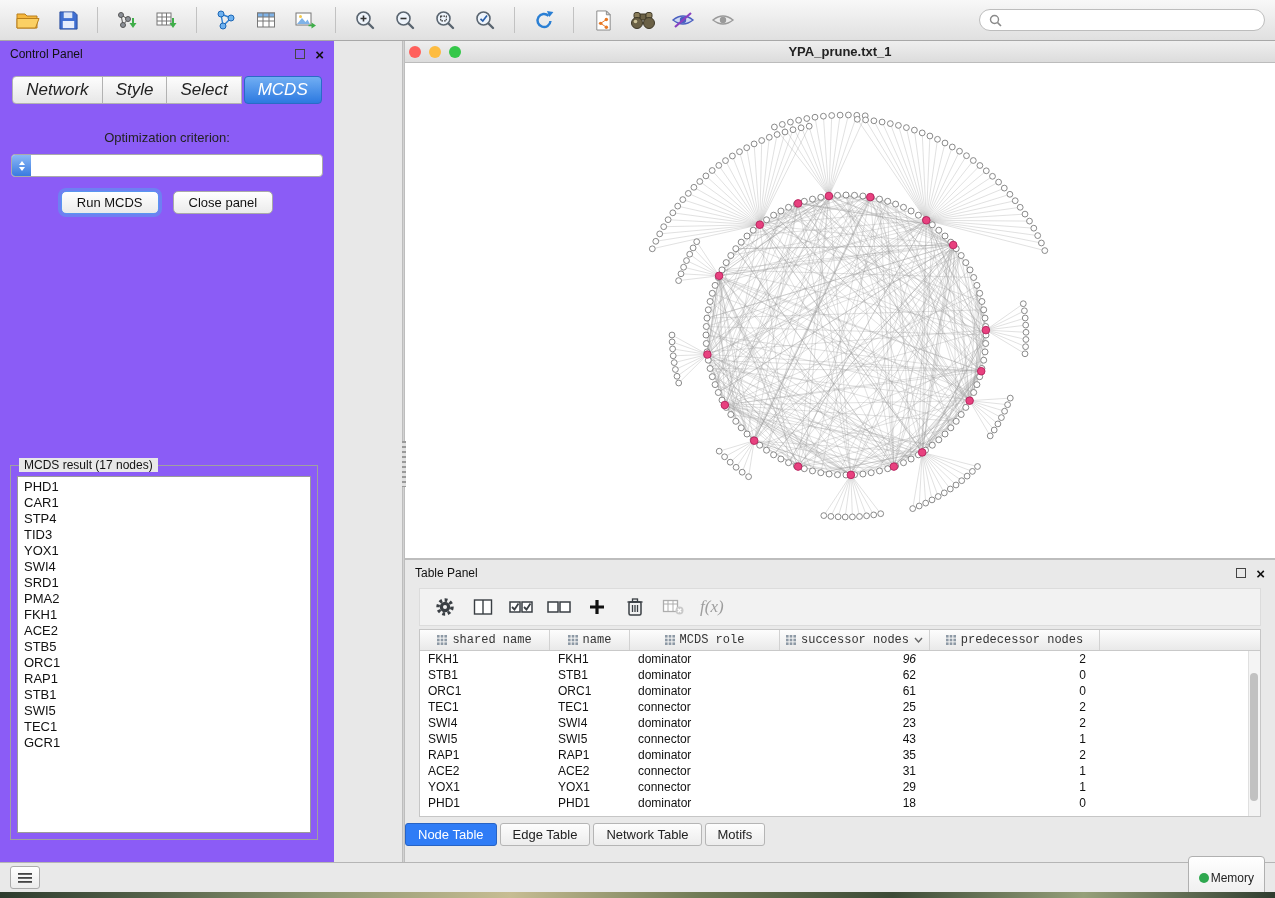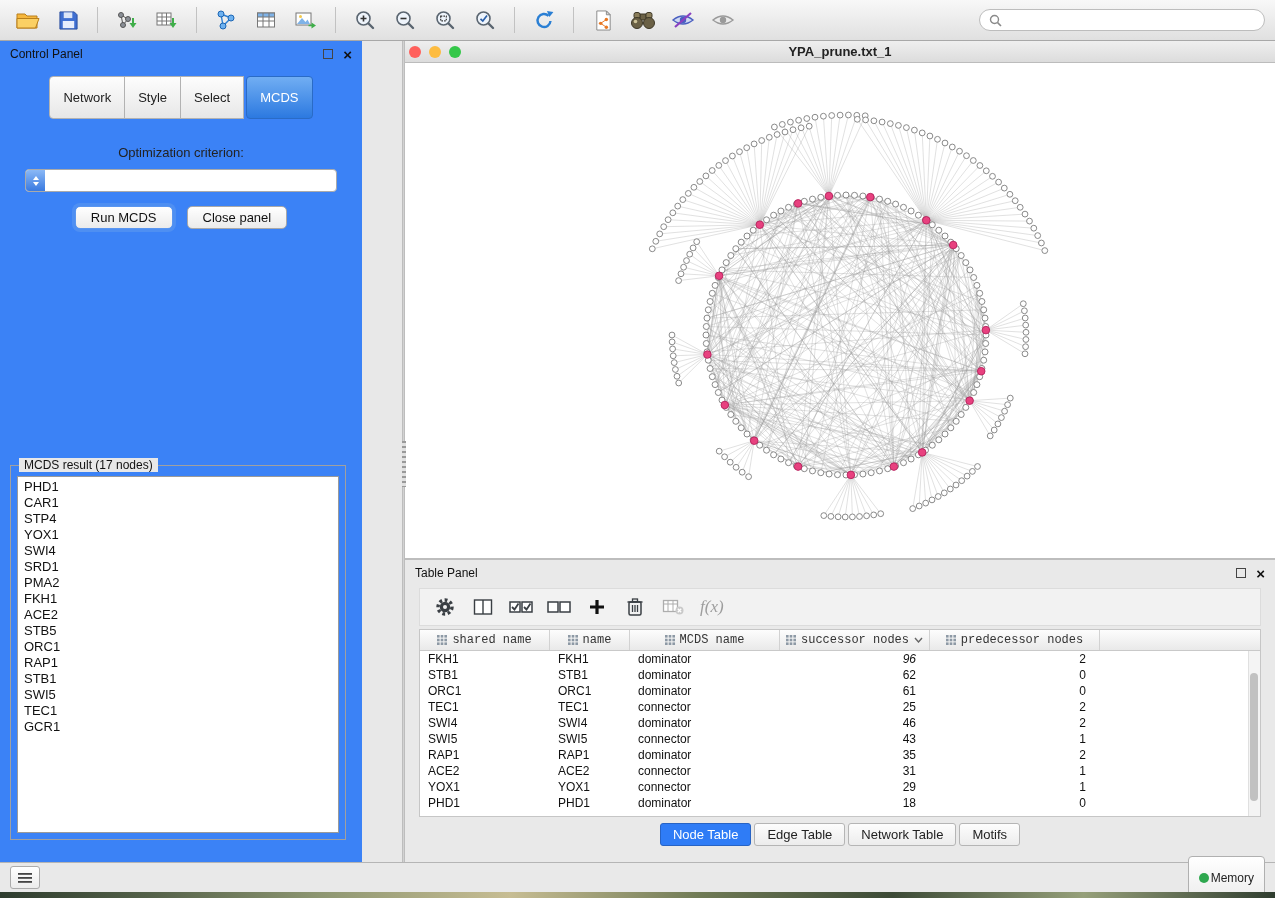--- a/index.html
+++ b/index.html
@@ -8,30 +8,30 @@
   
   .toolbar{position:absolute;top:0;left:0;right:0;height:41px;
     background:linear-gradient(#f8f8f8,#e0e0e0);border-bottom:1px solid #a8a8a8;
     display:flex;align-items:center;padding:0 10px;box-sizing:border-box;gap:4px;}
   .tb-icon{width:36px;height:32px;display:flex;align-items:center;justify-content:center;border-radius:4px;}
   .tb-sep{width:1px;height:26px;background:#c2c2c2;margin:0 7px;}
   .search{margin-left:auto;width:286px;height:22px;border:1px solid #bdbdbd;border-radius:12px;
     background:#fff;display:flex;align-items:center;padding:0 9px;gap:6px;box-sizing:border-box;}
   .search input{border:none;outline:none;flex:1;font-size:12px;font-family:"Liberation Sans",sans-serif;background:transparent;}
   
-  .control-panel{position:absolute;left:0;top:41px;width:362px;height:821px;background:#3b82f6;}
+  .control-panel{position:absolute;left:0;top:41px;width:334px;height:821px;background:#8b5cf6;}
   #main-splitter{position:absolute;left:402px;top:41px;width:3px;height:821px;background:#d2d2d2;
     border-left:1px solid #bdbdbd;border-right:1px solid #bdbdbd;box-sizing:border-box;}
   .panel-header{height:26px;display:flex;align-items:center;padding:0 10px;font-size:12px;color:#111;}
   .panel-header .spacer{flex:1;}
   .float-box{width:8px;height:8px;border:1.5px solid #444;display:inline-block;margin-right:10px;}
   .close-x{font-size:15px;font-weight:bold;color:#111;line-height:1;}
   .tab-row{display:flex;justify-content:center;margin-top:9px;}
-  .tab{font-size:13px;padding:13px 13px;background:linear-gradient(#fdfdfd,#e7e7e7);
-    border:1px solid #b2b2b2;margin-left:-1px;color:#222;}
+  .tab{font-size:17px;padding:3px 13px;background:linear-gradient(#fdfdfd,#e7e7e7);
+    border:1px solid #b2b2b2;margin-left:-1px;color:#222;font-style:italic;}
   .tab:first-child{border-radius:4px 0 0 4px;margin-left:0;}
   .tab.active{background:linear-gradient(#71aef3,#2c79e0);color:#fff;border-color:#2a6bc6;
     border-radius:4px;margin-left:2px;}
   .opt-label{text-align:center;font-size:13px;margin-top:26px;}
   .select{width:312px;height:23px;margin:9px auto 0;background:#fff;border:1px solid #aaa;
     border-radius:4px;display:flex;align-items:stretch;box-sizing:border-box;overflow:hidden;}
   .select .sel-text{flex:1;font-size:12px;display:flex;align-items:center;padding-left:8px;color:#111;}
   .sel-cap{width:19px;background:linear-gradient(#8ab8f6,#3a7ae0);display:flex;flex-direction:column;
     align-items:center;justify-content:center;gap:2px;}
   .tri-up{width:0;height:0;border-left:3.5px solid transparent;border-right:3.5px solid transparent;border-bottom:4px solid #fff;}
@@ -65,21 +65,21 @@
   .thead{display:flex;height:20px;background:linear-gradient(#fdfdfd,#e9e9e9);border-bottom:1px solid #c9c9c9;}
   .th{display:flex;align-items:center;justify-content:center;gap:5px;font-size:12px;color:#333;
     border-right:1px solid #d2d2d2;box-sizing:border-box;white-space:nowrap;overflow:hidden;font-family:Liberation Mono, monospace;}
   .th.filler{flex:1;border-right:none;}
   .tbody{position:absolute;top:21px;left:0;right:12px;bottom:0;}
   .trow{display:flex;height:16px;align-items:center;}
   .tcell{font-size:12px;color:#111;padding-left:8px;box-sizing:border-box;white-space:nowrap;overflow:hidden;}
   .tcell.num{text-align:right;padding-right:14px;padding-left:0;}
   .vscroll{position:absolute;top:21px;right:0;width:11px;bottom:0;background:#f4f4f4;border-left:1px solid #e0e0e0;}
   .vthumb{position:absolute;top:22px;left:1px;width:8px;height:128px;background:#c1c1c1;border-radius:4px;}
-  .btabs{display:flex;justify-content:center;gap:3px;margin-top:6px;}
+  .btabs{display:flex;justify-content:flex-start;gap:3px;margin-top:6px;}
   .btab{font-size:13px;padding:3px 12px;background:linear-gradient(#fdfdfd,#ececec);
     border:1px solid #b5b5b5;border-radius:3px;color:#222;}
   .btab.active{background:#2f7cf6;color:#fff;border-color:#2763c4;}
   
   .status-bar{position:absolute;left:0;right:0;bottom:6px;height:30px;background:#e9e9e9;
     border-top:1px solid #b5b5b5;display:flex;align-items:center;padding:0 10px;box-sizing:border-box;}
   .sb-btn{width:28px;height:21px;border:1px solid #ababab;border-radius:3px;
     background:linear-gradient(#fff,#ececec);display:flex;align-items:center;justify-content:center;}
   .memory-btn{margin-left:auto;display:flex;align-items:center;gap:2px;font-size:12px;
     padding:14px 10px;border:1px solid #b0b0b0;border-radius:4px;background:linear-gradient(#fff,#ededed);}
@@ -259,20 +259,21 @@
     <div class="btn-row">
       <button class="btn focused">Run MCDS</button>
       <button class="btn">Close panel</button>
     </div>
     <div class="mcds-box">
       <span class="mcds-legend">MCDS result (17 nodes)</span>
       <div class="mcds-list" id="mcds-list">
           <div class="mcds-item">PHD1</div>
           <div class="mcds-item">CAR1</div>
           <div class="mcds-item">STP4</div>
+          <div class="mcds-item">TID3</div>
           <div class="mcds-item">YOX1</div>
           <div class="mcds-item">SWI4</div>
           <div class="mcds-item">SRD1</div>
           <div class="mcds-item">PMA2</div>
           <div class="mcds-item">FKH1</div>
           <div class="mcds-item">ACE2</div>
           <div class="mcds-item">STB5</div>
           <div class="mcds-item">ORC1</div>
           <div class="mcds-item">RAP1</div>
           <div class="mcds-item">STB1</div>
@@ -1140,21 +1141,21 @@
                 <rect x="3.7" width="2.6" height="2.6"></rect>
                 <rect x="7.4" width="2.6" height="2.6"></rect>
                 <rect y="3.7" width="2.6" height="2.6"></rect>
                 <rect x="3.7" y="3.7" width="2.6" height="2.6"></rect>
                 <rect x="7.4" y="3.7" width="2.6" height="2.6"></rect>
                 <rect y="7.4" width="2.6" height="2.6"></rect>
                 <rect x="3.7" y="7.4" width="2.6" height="2.6"></rect>
                 <rect x="7.4" y="7.4" width="2.6" height="2.6"></rect>
               </g>
             </svg>
-            <span>MCDS name</span>
+            <span>MCDS role</span>
           </div>
           <div class="th" style="width: 150px;">
             <svg width="10" height="10" viewBox="0 0 10 10">
               <g fill="#8d99a5">
                 <rect width="2.6" height="2.6"></rect>
                 <rect x="3.7" width="2.6" height="2.6"></rect>
                 <rect x="7.4" width="2.6" height="2.6"></rect>
                 <rect y="3.7" width="2.6" height="2.6"></rect>
                 <rect x="3.7" y="3.7" width="2.6" height="2.6"></rect>
                 <rect x="7.4" y="3.7" width="2.6" height="2.6"></rect>
@@ -1212,21 +1213,21 @@
             <div class="tcell" style="width: 130px;">TEC1</div>
             <div class="tcell" style="width: 80px;">TEC1</div>
             <div class="tcell" style="width: 150px;">connector</div>
             <div class="tcell num" style="width: 150px;">25</div>
             <div class="tcell num" style="width: 170px;">2</div>
           </div>
           <div class="trow">
             <div class="tcell" style="width: 130px;">SWI4</div>
             <div class="tcell" style="width: 80px;">SWI4</div>
             <div class="tcell" style="width: 150px;">dominator</div>
-            <div class="tcell num" style="width: 150px;">46</div>
+            <div class="tcell num" style="width: 150px;">23</div>
             <div class="tcell num" style="width: 170px;">2</div>
           </div>
           <div class="trow">
             <div class="tcell" style="width: 130px;">SWI5</div>
             <div class="tcell" style="width: 80px;">SWI5</div>
             <div class="tcell" style="width: 150px;">connector</div>
             <div class="tcell num" style="width: 150px;">43</div>
             <div class="tcell num" style="width: 170px;">1</div>
           </div>
           <div class="trow">

